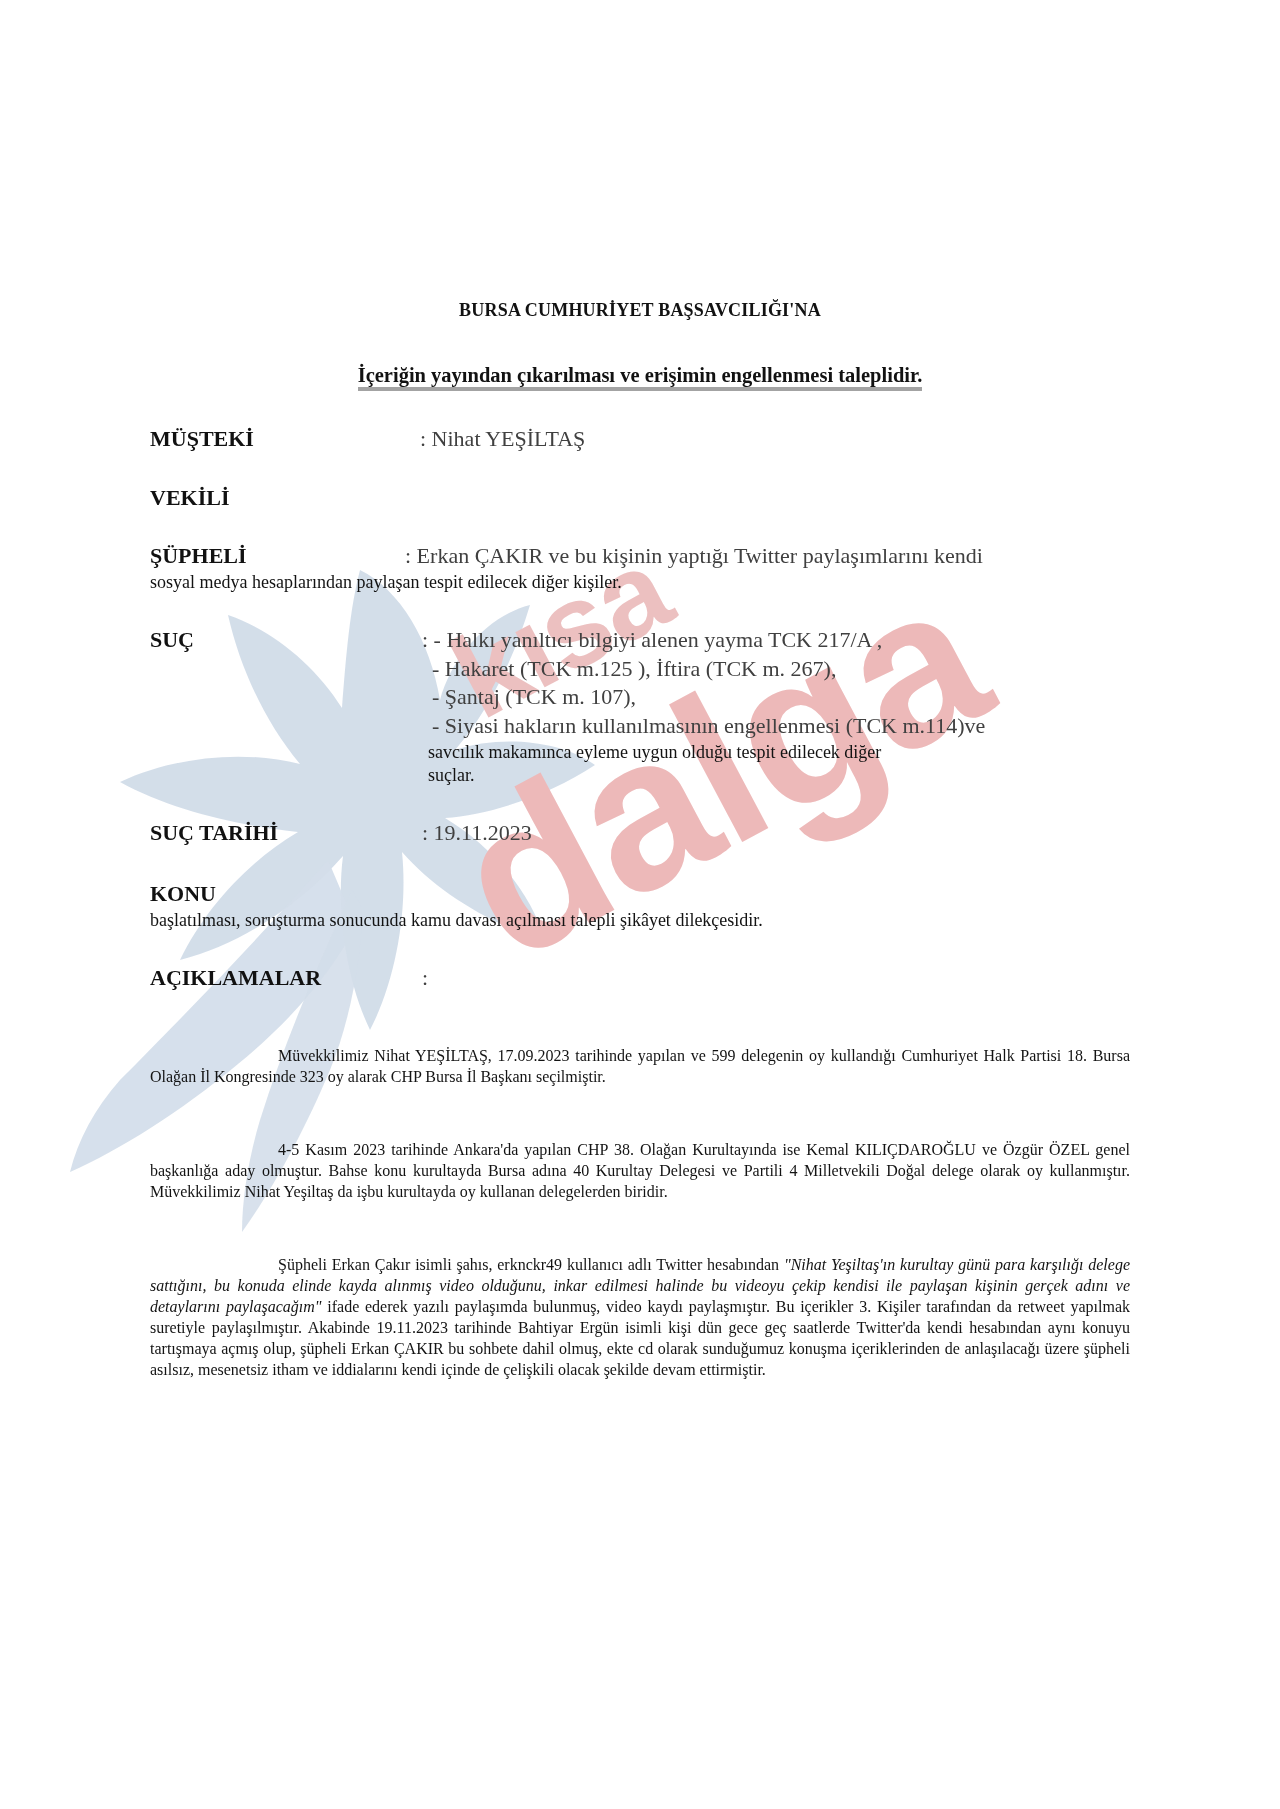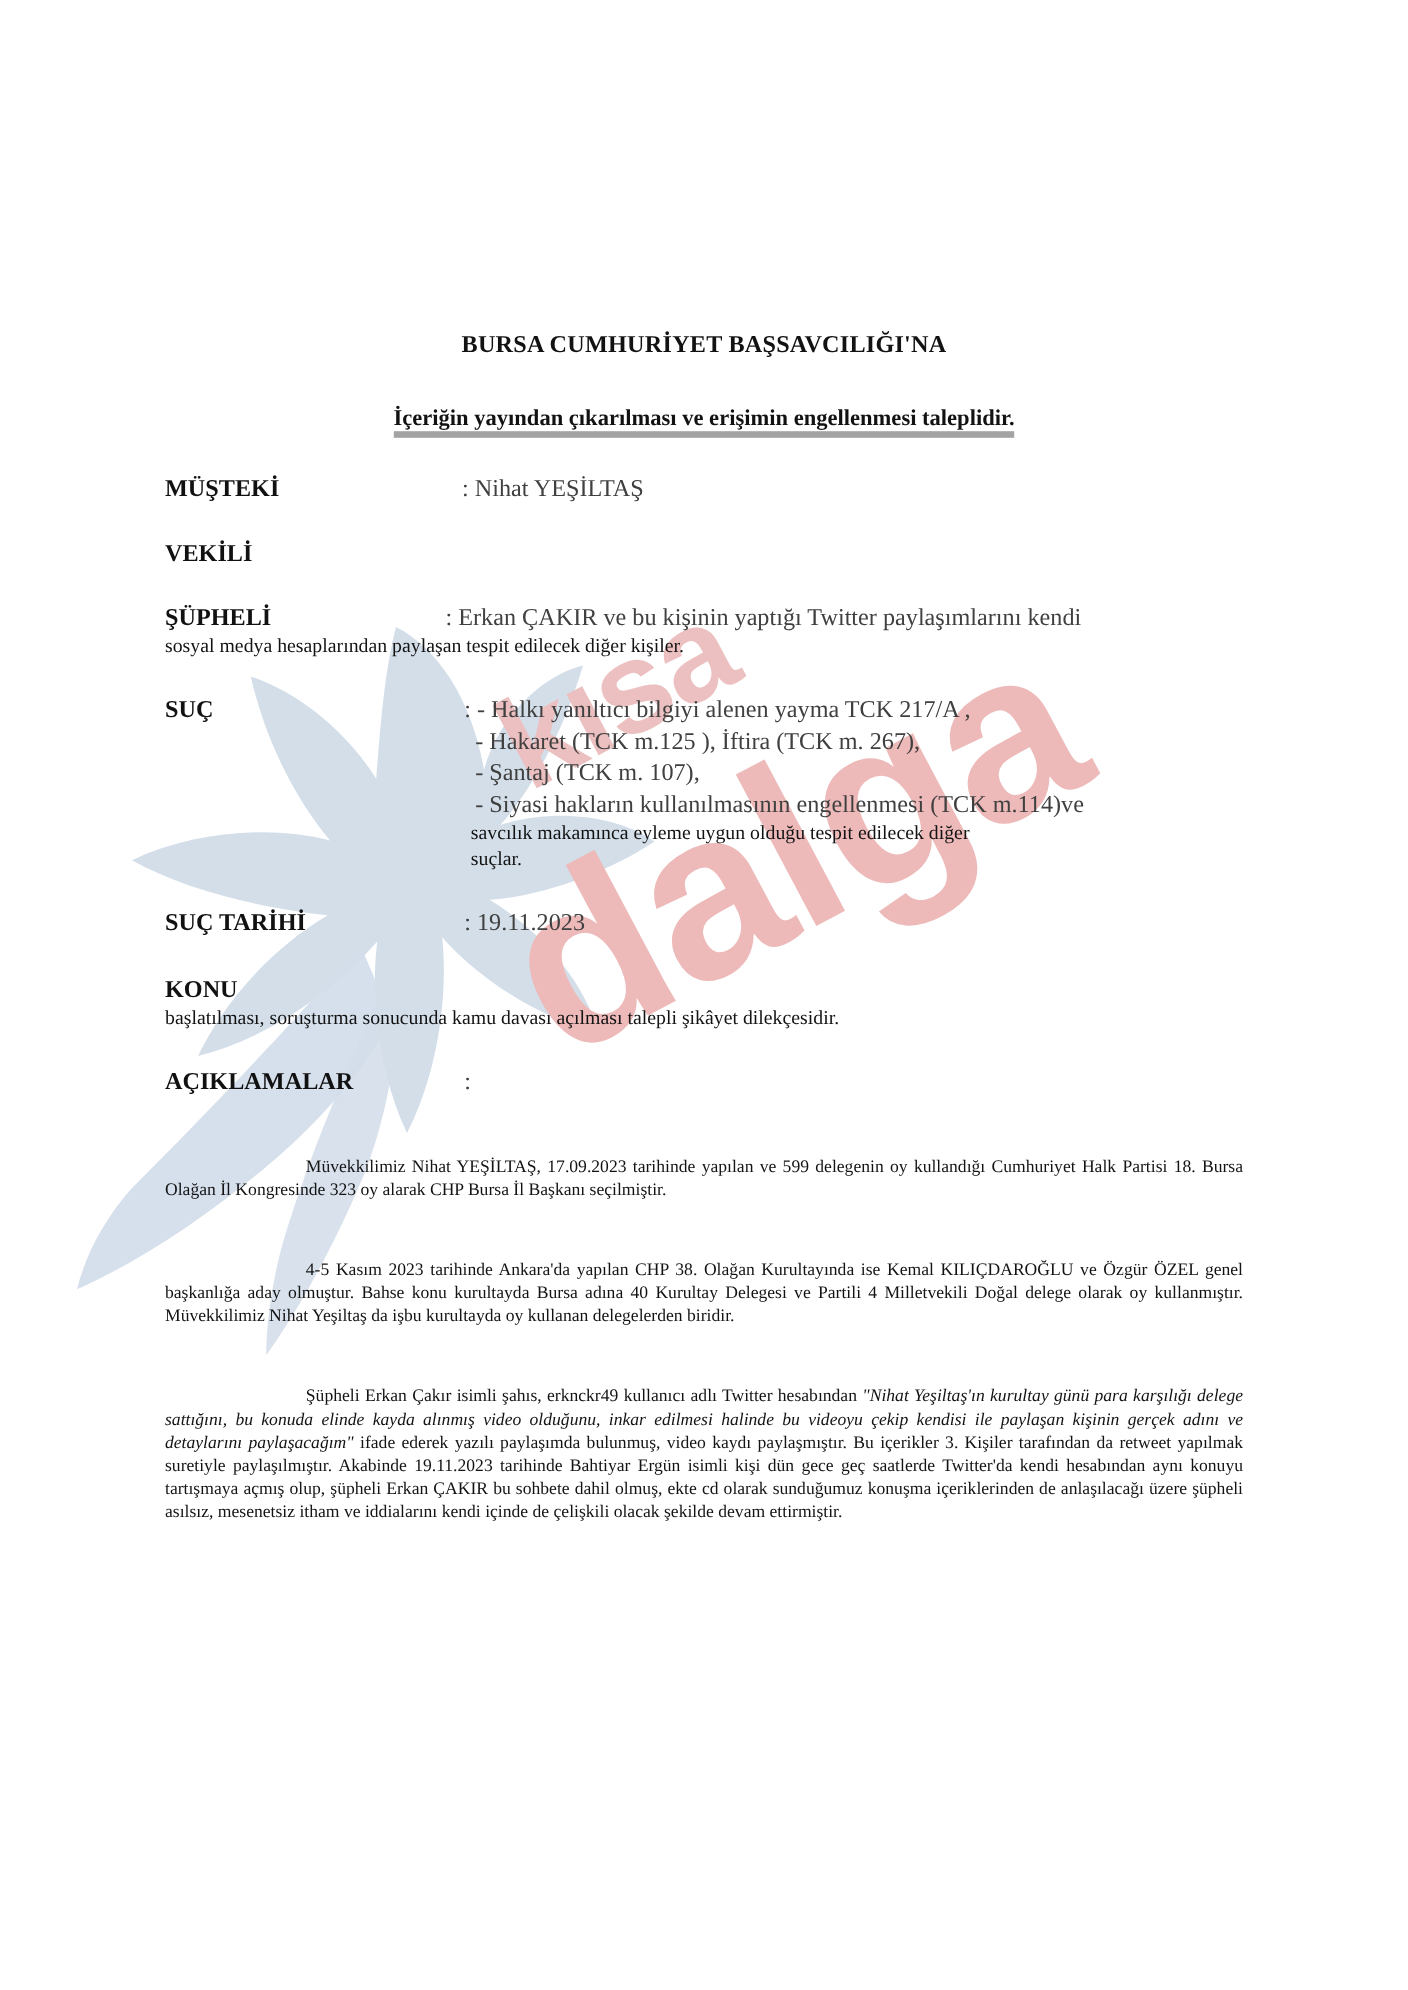--- a/index.html
+++ b/index.html
@@ -63,35 +63,35 @@
   .content {
     position: absolute;
     inset: 0;
     z-index: 3;
     padding: 0 150px 0 150px;
     box-sizing: border-box;
   }
   .spacer-top { height: 300px; }
 
   h1.doc-title {
-    font-size: 22px;
+    font-size: 18px;
     font-weight: bold;
     text-align: center;
     margin: 0;
     letter-spacing: 0.2px;
     color: #121212;
   }
   .doc-subtitle {
     font-size: 20.5px;
     font-weight: bold;
     text-align: center;
     margin: 43px 0 0 0;
     color: #121212;
   }
-  .doc-subtitle span { border-bottom: 6px solid #a3a3a3; padding-bottom: 1px; }
+  .doc-subtitle span { border-bottom: 4px solid #a3a3a3; padding-bottom: 1px; }
 
   .field-block { margin-top: 30px; }
   .field-row {
     display: flex;
     align-items: flex-start;
     font-size: 22px;
     line-height: 1.30;
     color: #131313;
   }
   .field-label {

